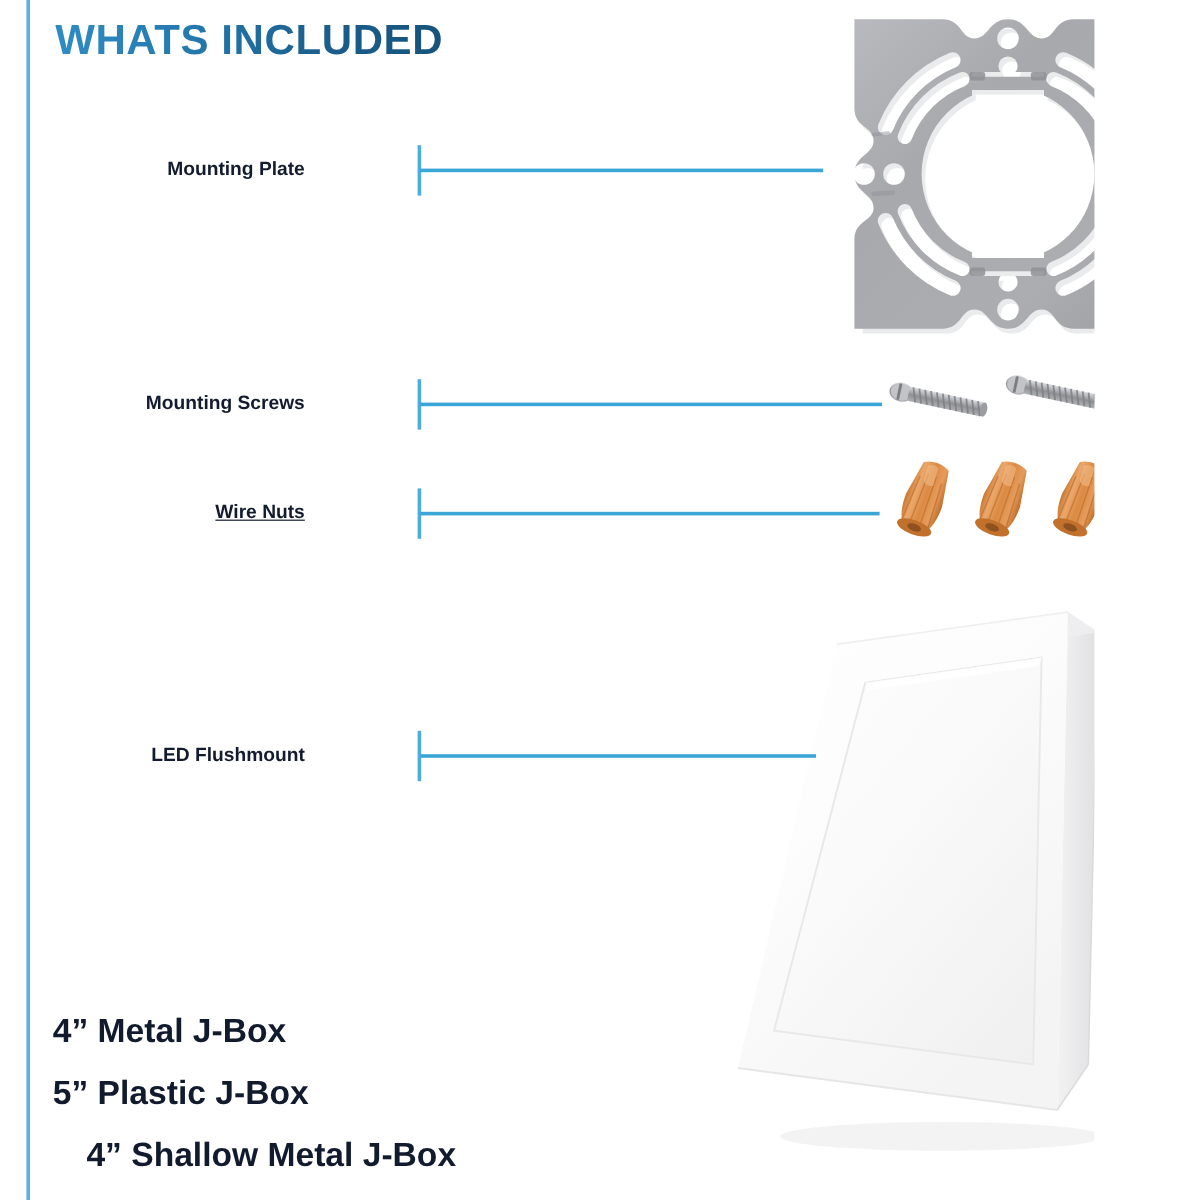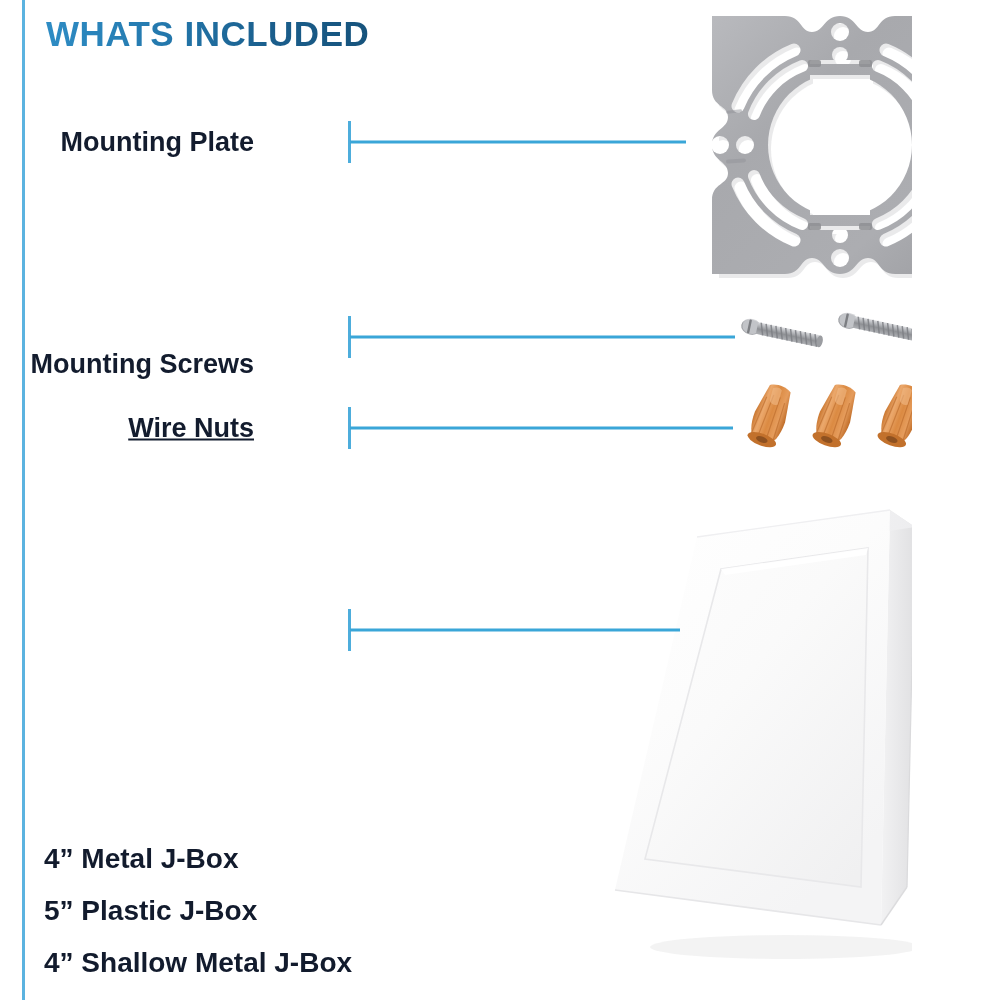--- a/index.html
+++ b/index.html
@@ -47,21 +47,21 @@
   }
   #heading-compat {
     left: 44px;
     top: 809px;
     font-size: 33px;
   }
 
   
   .callout-label {
     position: absolute;
-    font-size: 27px;
+    font-size: 16px;
     font-weight: bold;
     color: #131C2E;
     white-space: nowrap;
     text-align: left;
     right: 658px;
     transform: translateY(-50%);
   }
 
   
   .tick {
@@ -386,28 +386,29 @@
       <path d="M 30,395 L 296,430" stroke="#E6E6E8" stroke-width="1.6" fill="none"></path>
       <path d="M 296,430 L 322,392" stroke="#DCDCDE" stroke-width="1.4" fill="none"></path>
       <path d="M 330,32 L 322,392" stroke="#DADADC" stroke-width="1.2" fill="none"></path>
     </svg>
   </div>
 
   <div class="callout-label" style="top:142px;">Mounting Plate</div>
   <div class="tick" style="left:348px; top:142px; height:42px;"></div>
   <div class="leader" style="left:350px; top:142px; width:336px;"></div>
 
-  <div class="callout-label" style="top:337px;margin-top:27px;">Mounting Screws</div>
+  <div class="callout-label" style="top:337px;">Mounting Screws</div>
   <div class="tick" style="left:348px; top:337px; height:42px;"></div>
   <div class="leader" style="left:350px; top:337px; width:385px;"></div>
 
   <div class="callout-label" style="top:428px;text-decoration:underline;">Wire Nuts</div>
   <div class="tick" style="left:348px; top:428px; height:42px;"></div>
   <div class="leader" style="left:350px; top:428px; width:383px;"></div>
 
+  <div class="callout-label" style="top:630px;">LED Flushmount</div>
   <div class="tick" style="left:348px; top:630px; height:42px;"></div>
   <div class="leader" style="left:350px; top:630px; width:330px;"></div>
 
   <div class="compat-item" style="top:843px;">4” Metal J-Box</div>
   <div class="compat-item" style="top:895px;">5” Plastic J-Box</div>
-  <div class="compat-item" style="top:947px;">4” Shallow Metal J-Box</div>
+  <div class="compat-item" style="top:947px;margin-left:28px;">4” Shallow Metal J-Box</div>
 
 </div>
 
 </body></html>

